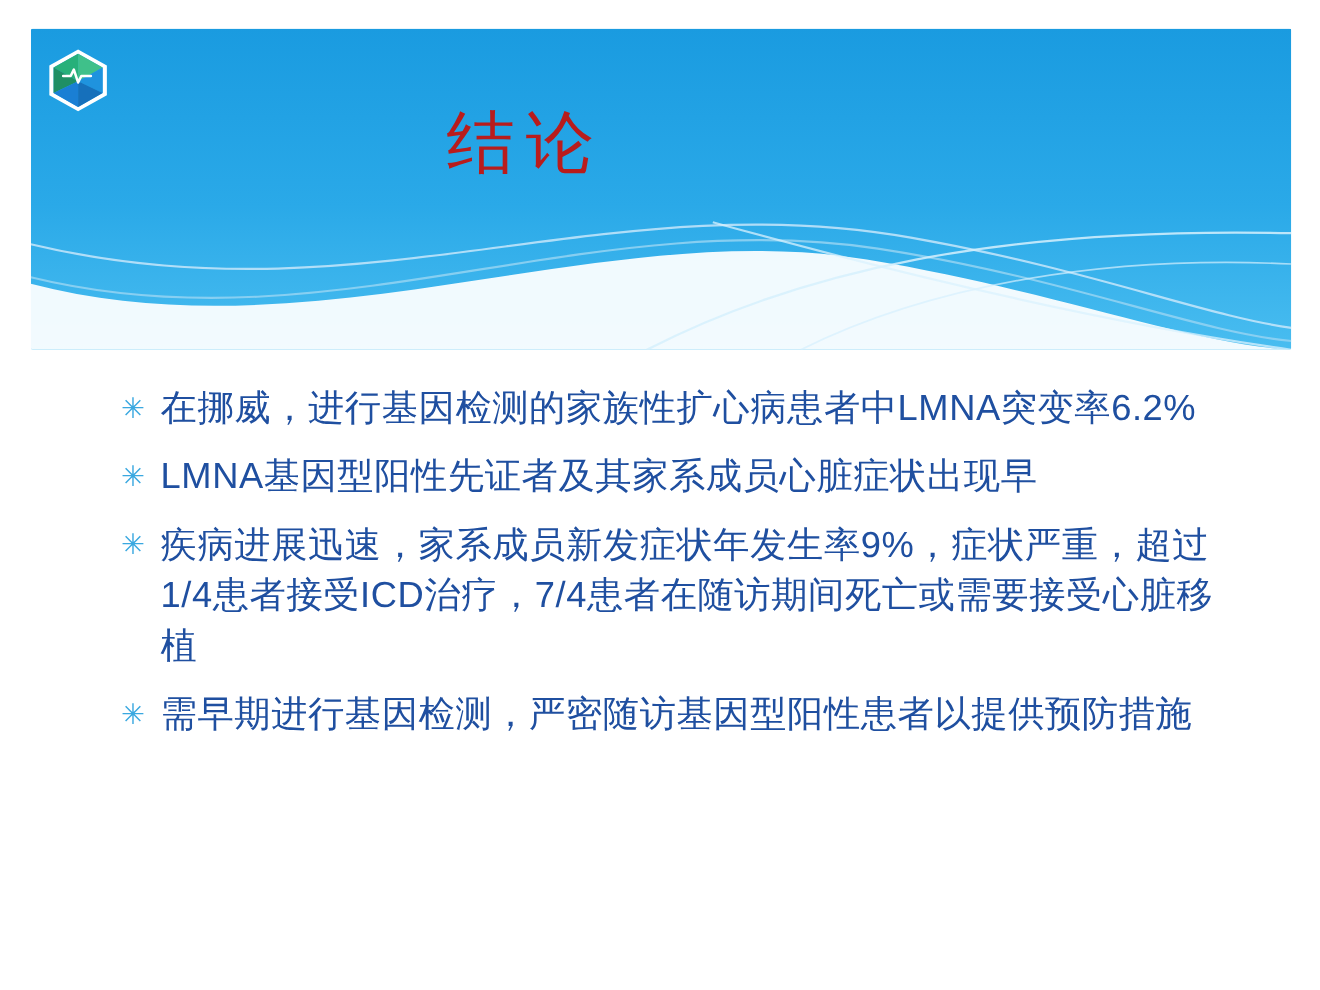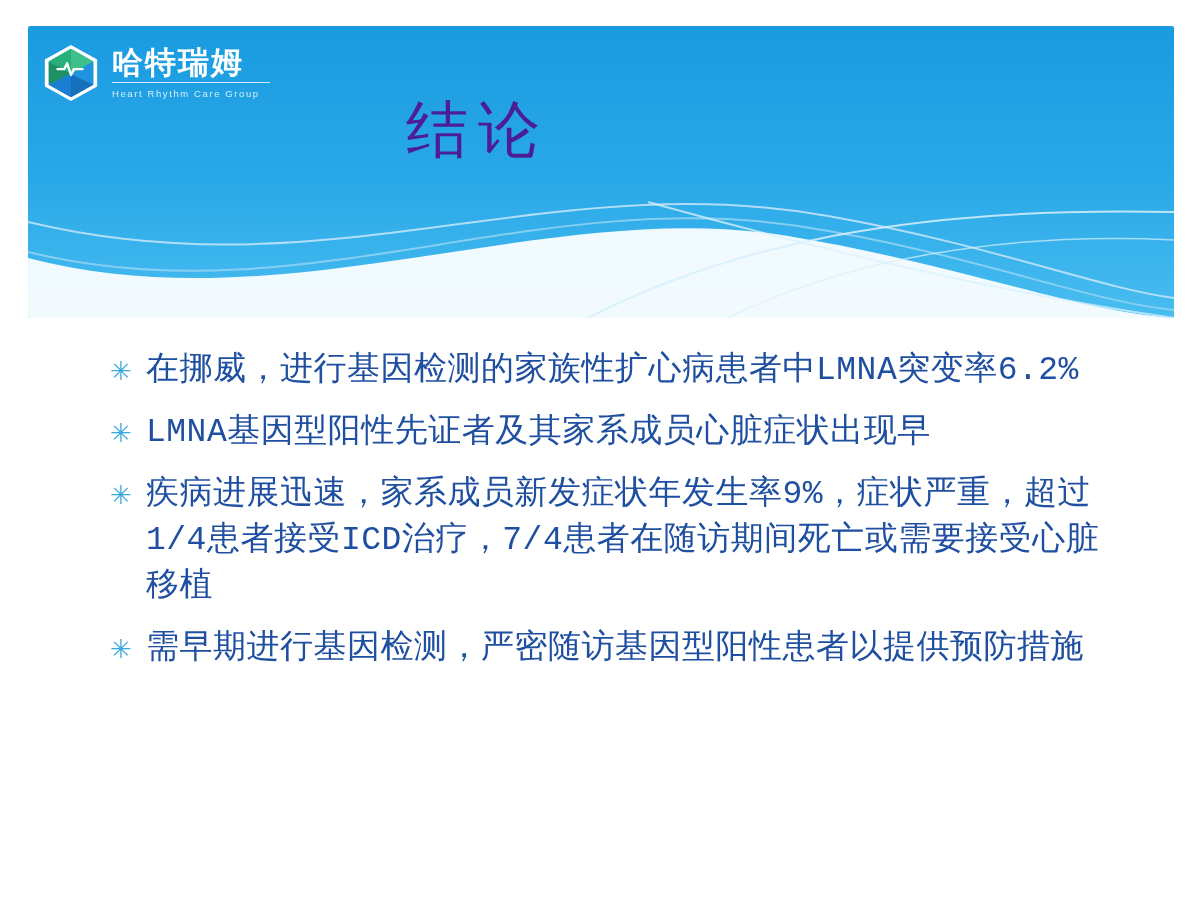--- a/index.html
+++ b/index.html
@@ -84,21 +84,21 @@
 
   
   .slide-title {
     position: absolute;
     left: 0;
     top: 88px;
     width: 956px;
     text-align: center;
     font-family: "Liberation Serif", serif;
     font-size: 62px;
-    color: #4c1d95;
+    color: #b91c1c;
     letter-spacing: 10px;
     z-index: 5;
   }
 
   
   .body {
     position: absolute;
     left: 110px;
     top: 348px;
     width: 1010px;
@@ -112,21 +112,21 @@
     flex: 0 0 auto;
     width: 36px;
     font-family: "Liberation Sans", sans-serif;
     font-size: 26px;
     color: #3aa8e0;
     line-height: 46px;
     text-align: left;
   }
   .bullet-text {
     flex: 1 1 auto;
-    font-family: Liberation Mono, monospace;
+    font-family: Liberation Sans, sans-serif;
     font-size: 33px;
     line-height: 46px;
     color: #1f4fa0;
     letter-spacing: 0.5px;
   }
 
   
   .footer {
     position: absolute;
     left: 12px;
@@ -170,25 +170,20 @@
       <polygon points="32,3 59,18 59,46 32,61 5,46 5,18" fill="#ffffff"></polygon>
       <polygon points="32,7 55,20 55,44 32,57 9,44 9,20" fill="#2aa9e8"></polygon>
       <path d="M9,20 L32,7 L32,33 Z" fill="#27b07a"></path>
       <path d="M32,7 L55,20 L32,33 Z" fill="#3fc08a"></path>
       <path d="M9,20 L32,33 L9,44 Z" fill="#1f8f64"></path>
       <path d="M9,44 L32,33 L32,57 Z" fill="#1a7fd4"></path>
       <path d="M32,33 L55,20 L55,44 Z" fill="#1f93de"></path>
       <path d="M32,33 L55,44 L32,57 Z" fill="#1670bb"></path>
       <path d="M18,28 h7 l3,-6 l4,12 l3,-6 h9" fill="none" stroke="#ffffff" stroke-width="2.4" stroke-linejoin="round" stroke-linecap="round"></path>
     </svg>
-    <div class="logo-text">
-      <div class="logo-cn">哈特瑞姆</div>
-      <div class="logo-underline"></div>
-      <div class="logo-en">Heart Rhythm Care Group</div>
-    </div>
   </div>
 
   <div class="slide-title">结论</div>
 
   <div class="body">
 
     <div class="bullet">
       <span class="bullet-mark">✳</span>
       <span class="bullet-text">在挪威，进行基因检测的家族性扩心病患者中LMNA突变率6.2%</span>
     </div>

